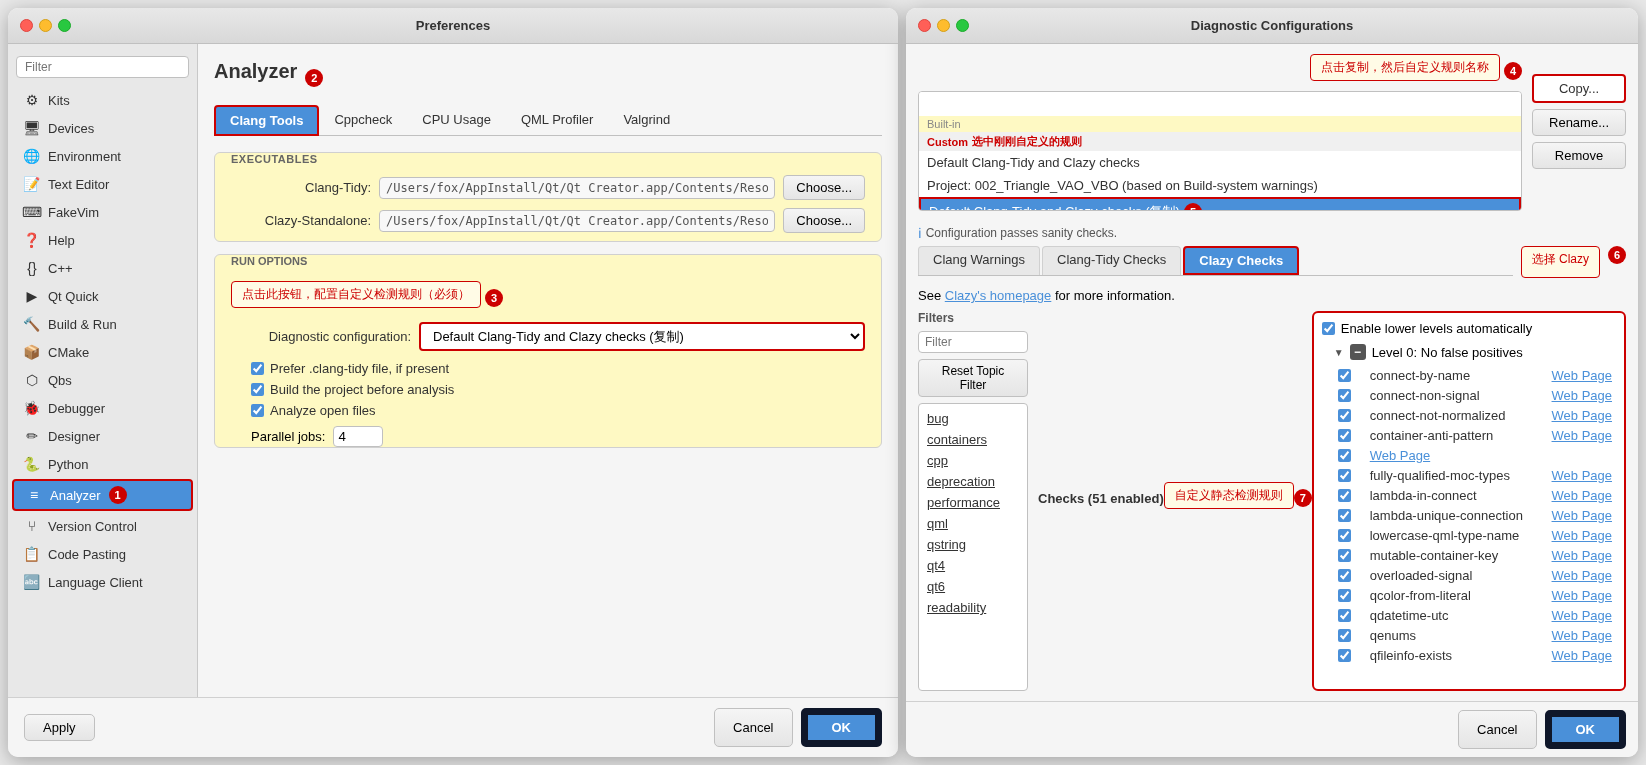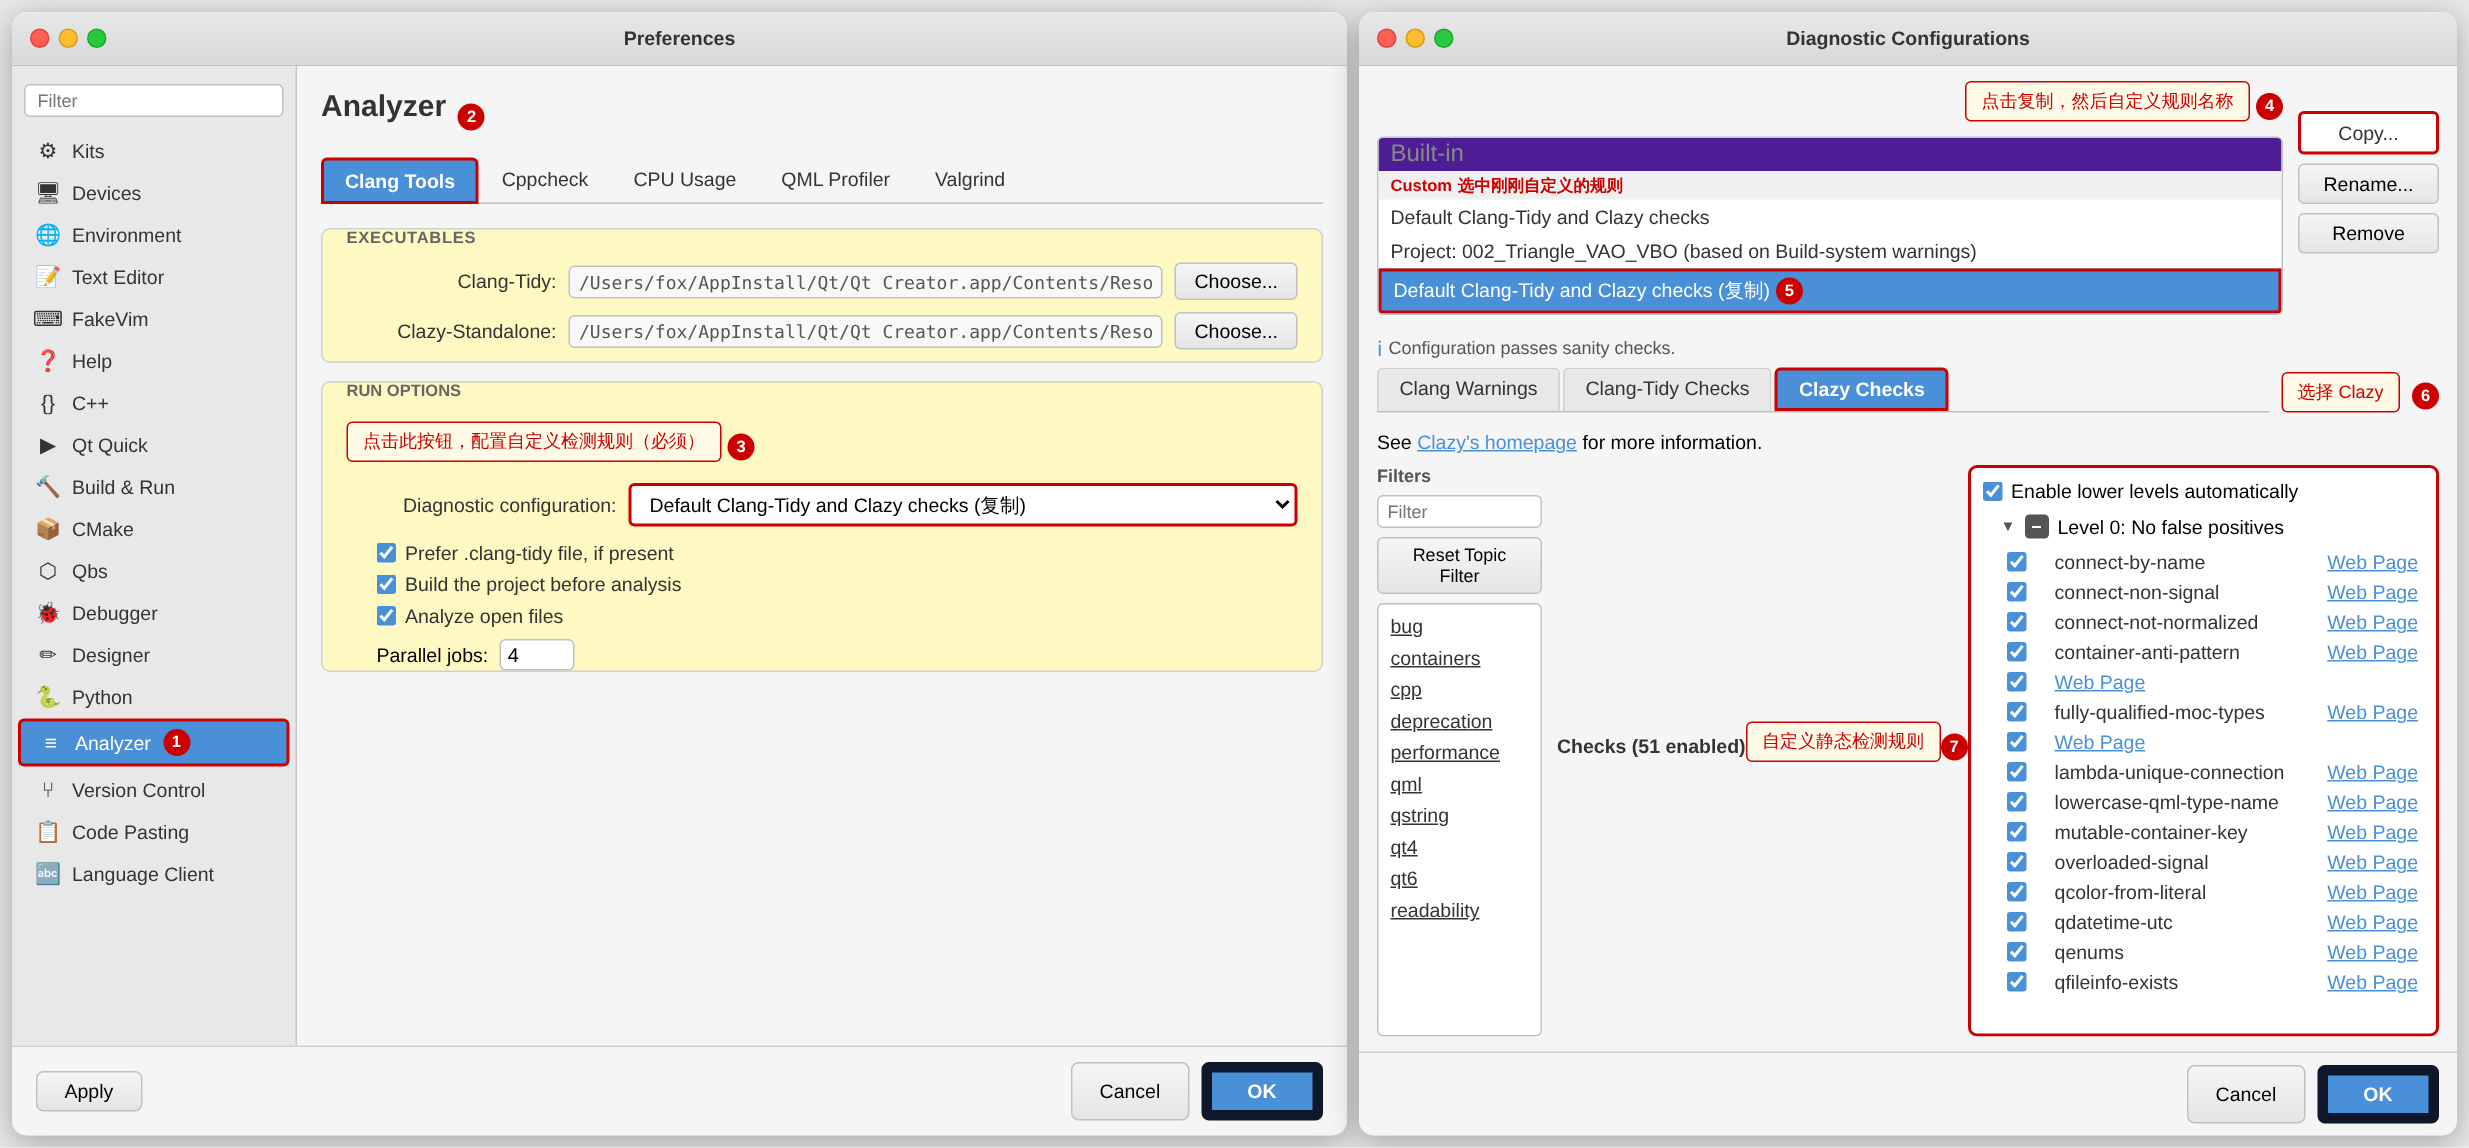--- a/index.html
+++ b/index.html
@@ -366,24 +366,25 @@
       cursor: pointer;
       color: #333;
     }
     .config-item.selected {
       background: #4a90d9;
       color: white;
       border: 2px solid #cc0000;
     }
 
     .config-item.builtin-label {
-      font-size: 16px;
+      font-size: 11px;
       color: #888;
       padding: 2px 8px;
-      background: #4c1d95;
+      background: #fef9c3;
+      margin-top: 24px;
     }
 
     .config-item.custom-label {
       font-size: 11px;
       color: #cc0000;
       font-weight: bold;
       padding: 2px 8px;
       background: #f0f0f0;
     }
 
@@ -848,21 +849,21 @@
         <button class="btn-diag">Rename...</button>
         <button class="btn-diag">Remove</button>
       </div>
     </div>
 
     <div class="sanity-check">
       <span class="info-icon">ℹ</span>
       <span>Configuration passes sanity checks.</span>
     </div>
 
-    <div style="display:flex; align-items:center; gap:8px; margin-bottom:4px;">
+    <div style="display:flex; gap:8px; margin-bottom:4px;">
       <div class="diag-tabs" style="flex:1;">
         <div class="diag-tab">
           <span>Clang Warnings</span>
         </div>
         <div class="diag-tab">
           <span>Clang-Tidy Checks</span>
         </div>
         <div class="diag-tab active" style="border: 2px solid #cc0000;">
           <span>Clazy Checks</span>
         </div>
@@ -940,20 +941,21 @@
               <input type="checkbox" checked="" class="cb-blue" style="">
               <span class="check-link">Web Page</span>
             </div>
             <div class="check-item">
               <input type="checkbox" checked="" class="cb-blue" style="">
               <span class="check-name">fully-qualified-moc-types</span>
               <span class="check-link">Web Page</span>
             </div>
             <div class="check-item">
               <input type="checkbox" checked="" class="cb-blue" style="">
+              <span class="check-name">lambda-in-connect</span>
               <span class="check-link">Web Page</span>
             </div>
             <div class="check-item">
               <input type="checkbox" checked="" class="cb-blue" style="">
               <span class="check-name">lambda-unique-connection</span>
               <span class="check-link">Web Page</span>
             </div>
             <div class="check-item">
               <input type="checkbox" checked="" class="cb-blue" style="">
               <span class="check-name">lowercase-qml-type-name</span>

